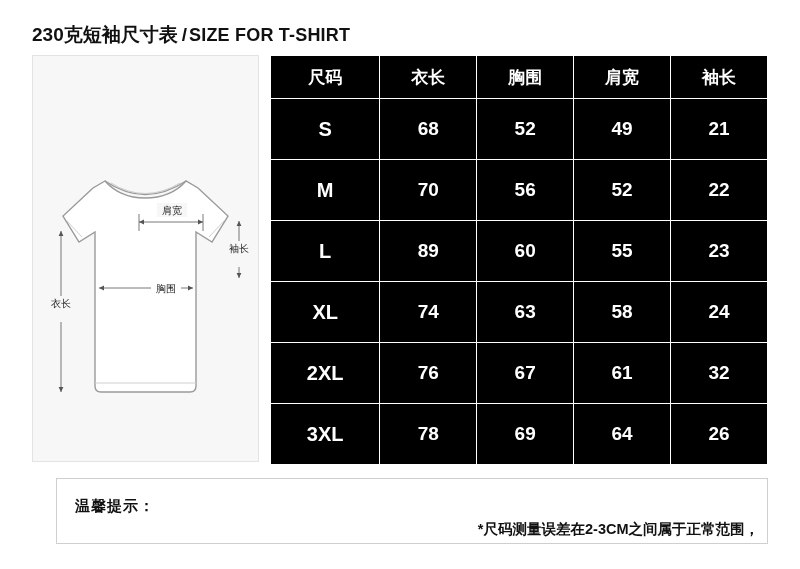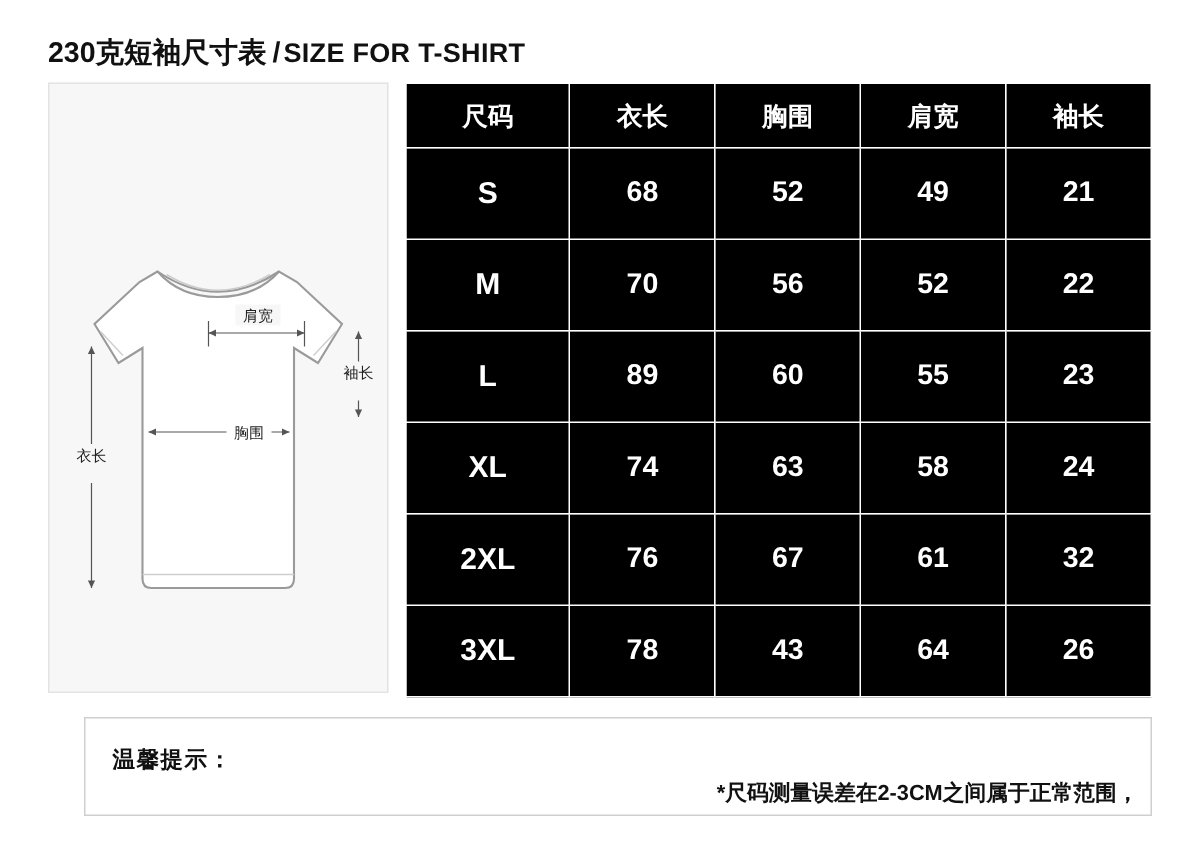--- a/index.html
+++ b/index.html
@@ -247,21 +247,21 @@
       <tr>
         <td class="sz">2XL</td>
         <td>76</td>
         <td>67</td>
         <td>61</td>
         <td>32</td>
       </tr>
       <tr>
         <td class="sz">3XL</td>
         <td>78</td>
-        <td>43</td>
+        <td>69</td>
         <td>64</td>
         <td>26</td>
       </tr>
     </tbody>
   </table>
 
   <div class="notes-box">
     <div class="notes-label">温馨提示：</div>
     <div class="notes-lines">
       <div class="note-line">*尺码测量误差在2-3CM之间属于正常范围，</div>

